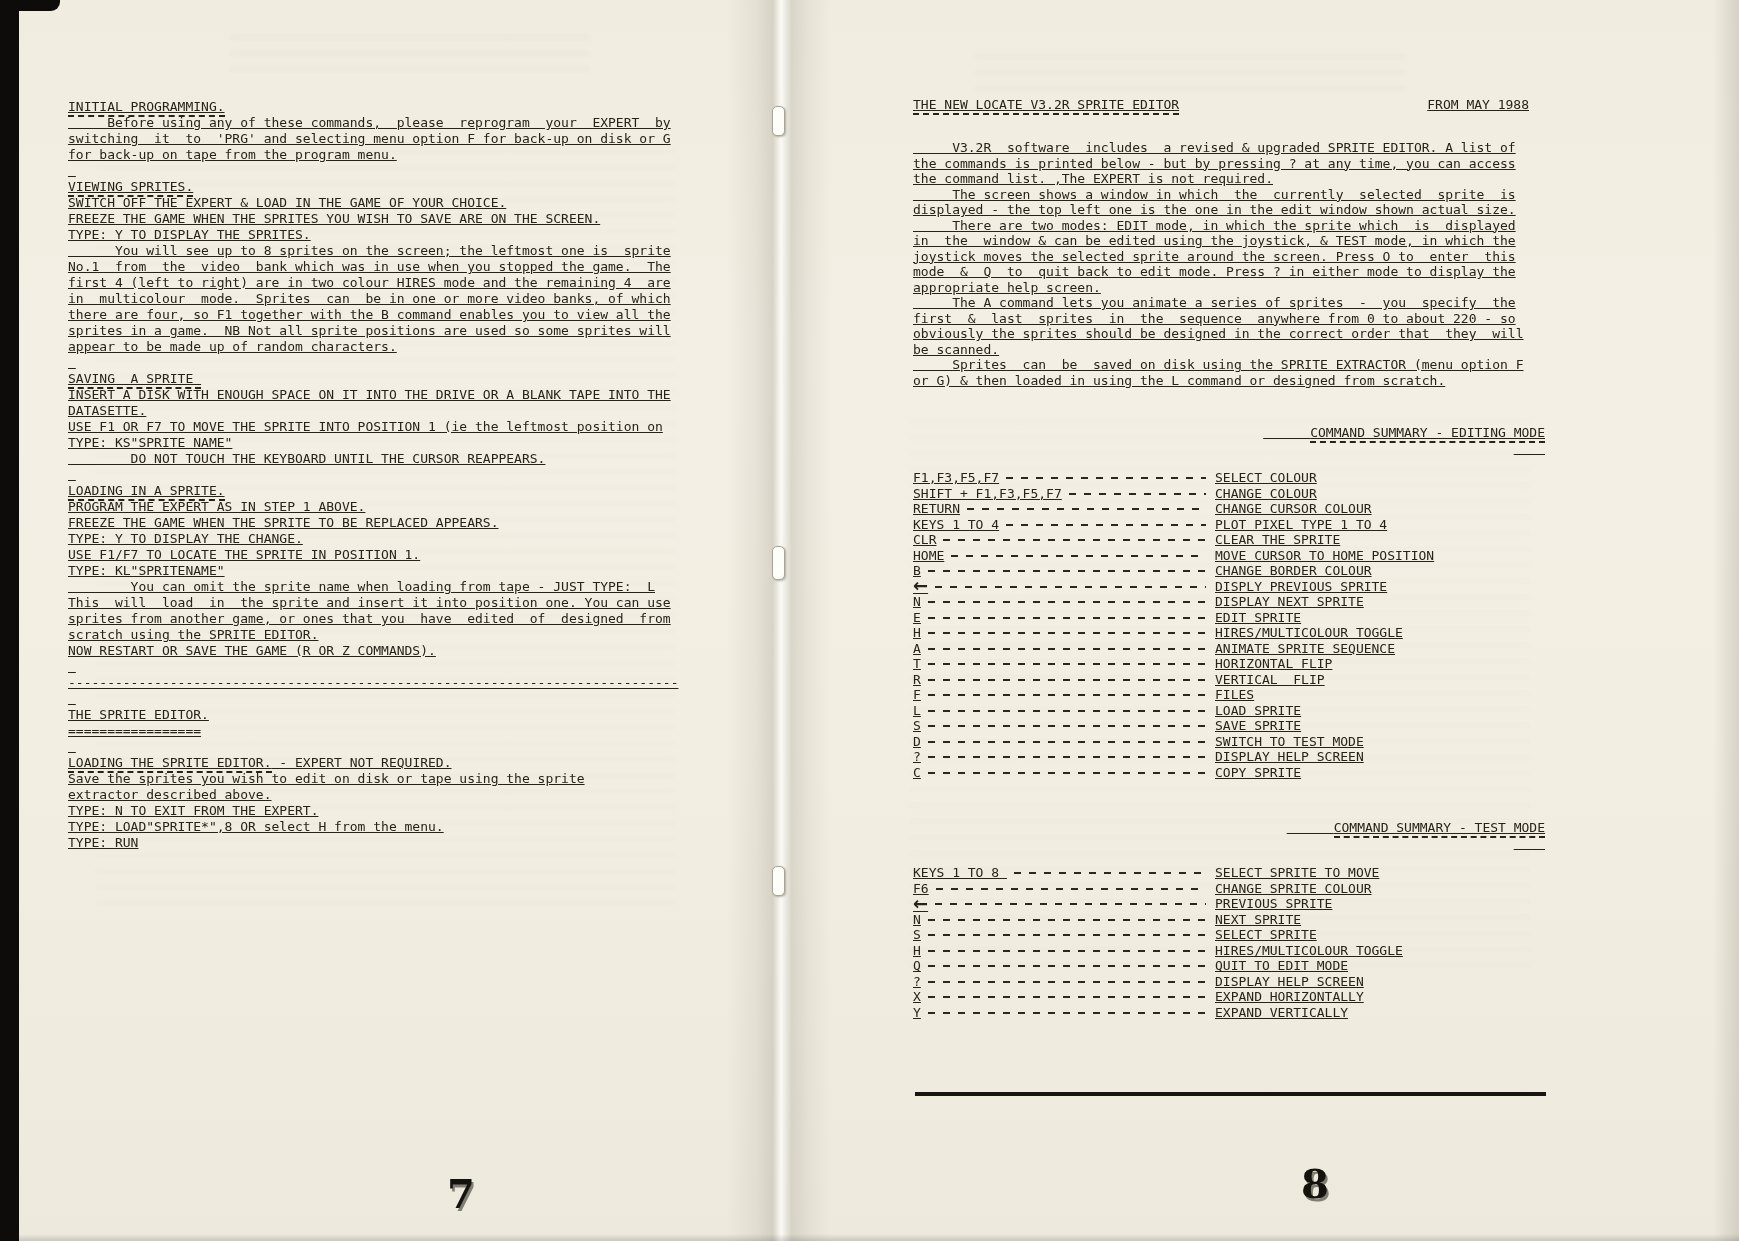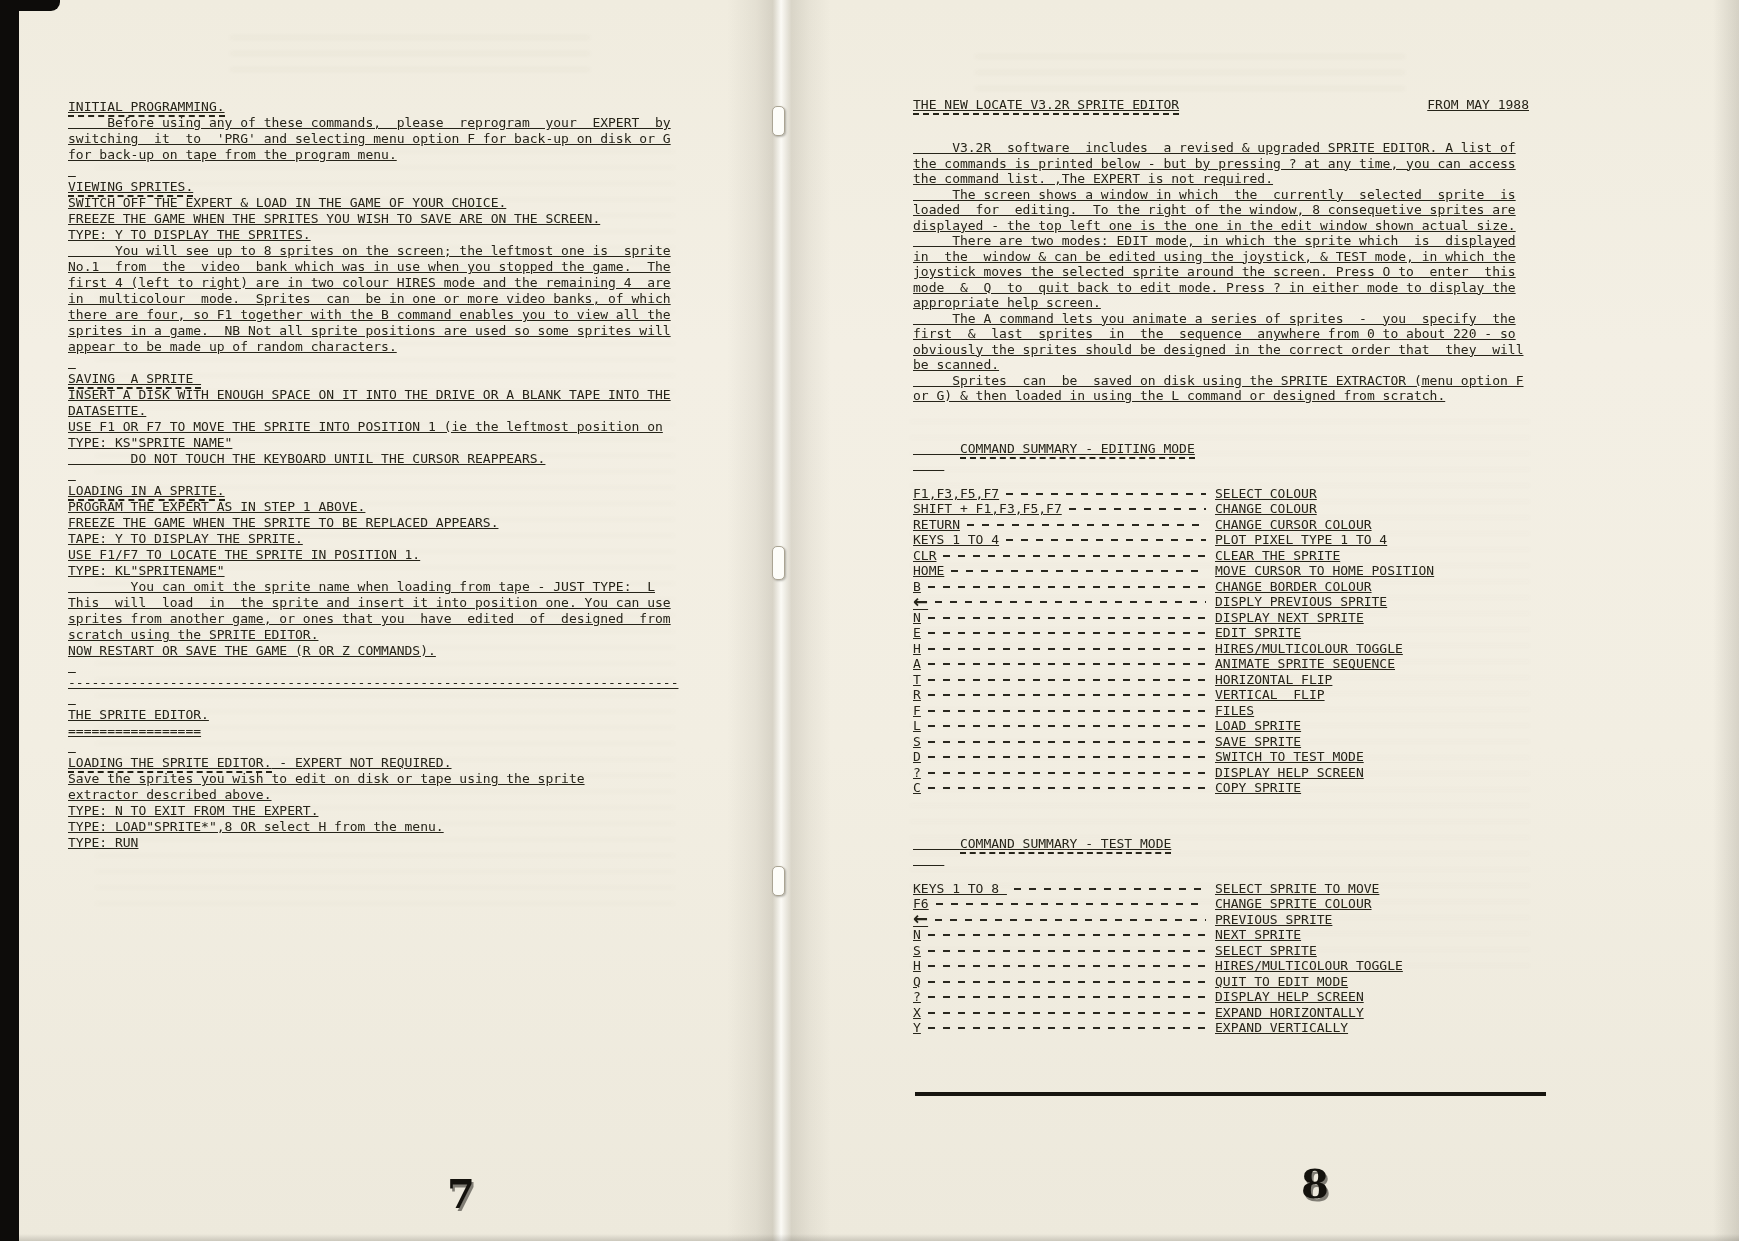--- a/index.html
+++ b/index.html
@@ -33,21 +33,21 @@
     filter:blur(2px);opacity:.45;}
   
   .page-text{position:absolute;z-index:4;color:#262419;font-size:13px;text-decoration:underline;}
   .tline{white-space:pre;line-height:16px;height:16px;}
   .rp .tline{line-height:15.5px;height:15.5px;}
   .uline{border-bottom:2px dashed #262419;padding-bottom:1px;}
   
   .rp-header{display:flex;justify-content:space-between;align-items:flex-start;height:22px;white-space:pre;}
   .rp-date{margin-right:16px;text-align:right;}
   
-  .sumhead{text-align:left;margin:21px 0 13px 0;white-space:pre;line-height:16px;}
+  .sumhead{text-align:right;margin:21px 0 13px 0;white-space:pre;line-height:16px;}
   .cmdrow{display:flex;align-items:center;height:15.5px;white-space:pre;}
   .cmdkey{flex:0 0 auto;}
   .cmdkey.arrowkey{font-family:"DejaVu Sans",sans-serif;font-weight:bold;font-size:18px;line-height:14px;}
   .dashfill{flex:1 1 auto;align-self:stretch;margin:0 9px 0 7px;
     background-image:repeating-linear-gradient(90deg,#2a281f 0 7px,rgba(0,0,0,0) 7px 15px);
     background-size:100% 2px;background-repeat:no-repeat;background-position:left 55%;}
   .cmdaction{flex:0 0 330px;}
   .para-block{margin-top:21px;}
   .thick-rule{position:absolute;left:915px;top:1092px;width:631px;height:4px;background:#17150f;z-index:4;}
   .pagenum{position:absolute;z-index:4;font-family:"DejaVu Serif","Liberation Serif",serif;
@@ -89,21 +89,21 @@
       <div class="tline"><span class="uline">SAVING  A SPRITE </span></div>
       <div class="tline">INSERT A DISK WITH ENOUGH SPACE ON IT INTO THE DRIVE OR A BLANK TAPE INTO THE</div>
       <div class="tline">DATASETTE.</div>
       <div class="tline">USE F1 OR F7 TO MOVE THE SPRITE INTO POSITION 1 (ie the leftmost position on</div>
       <div class="tline">TYPE: KS"SPRITE NAME"</div>
       <div class="tline">        DO NOT TOUCH THE KEYBOARD UNTIL THE CURSOR REAPPEARS.</div>
       <div class="tline">&nbsp;</div>
       <div class="tline"><span class="uline">LOADING IN A SPRITE.</span></div>
       <div class="tline">PROGRAM THE EXPERT AS IN STEP 1 ABOVE.</div>
       <div class="tline">FREEZE THE GAME WHEN THE SPRITE TO BE REPLACED APPEARS.</div>
-      <div class="tline">TAPE: Y TO DISPLAY THE SPRITE.</div>
+      <div class="tline">TYPE: Y TO DISPLAY THE CHANGE.</div>
       <div class="tline">USE F1/F7 TO LOCATE THE SPRITE IN POSITION 1.</div>
       <div class="tline">TYPE: KL"SPRITENAME"</div>
       <div class="tline">        You can omit the sprite name when loading from tape - JUST TYPE:  L</div>
       <div class="tline">This  will  load  in  the sprite and insert it into position one. You can use</div>
       <div class="tline">sprites from another game, or ones that you  have  edited  of  designed  from</div>
       <div class="tline">scratch using the SPRITE EDITOR.</div>
       <div class="tline">NOW RESTART OR SAVE THE GAME (R OR Z COMMANDS).</div>
       <div class="tline">&nbsp;</div>
       <div class="tline">------------------------------------------------------------------------------</div>
       <div class="tline">&nbsp;</div>
@@ -123,21 +123,20 @@
   <div class="page-text rp" style="left:913px;top:97px;width:632px;">
     <div class="rp-header">
       <span class="uline">THE NEW LOCATE V3.2R SPRITE EDITOR</span>
       <span class="rp-date">FROM MAY 1988</span>
     </div>
     <div class="para-block">
         <div class="tline">     V3.2R  software  includes  a revised &amp; upgraded SPRITE EDITOR. A list of</div>
         <div class="tline">the commands is printed below - but by pressing ? at any time, you can access</div>
         <div class="tline">the command list. ,The EXPERT is not required.</div>
         <div class="tline">     The screen shows a window in which  the  currently  selected  sprite  is</div>
-        <div class="tline">loaded  for  editing.  To the right of the window, 8 consequetive sprites are</div>
         <div class="tline">displayed - the top left one is the one in the edit window shown actual size.</div>
         <div class="tline">     There are two modes: EDIT mode, in which the sprite which  is  displayed</div>
         <div class="tline">in  the  window &amp; can be edited using the joystick, &amp; TEST mode, in which the</div>
         <div class="tline">joystick moves the selected sprite around the screen. Press O to  enter  this</div>
         <div class="tline">mode  &amp;  Q  to  quit back to edit mode. Press ? in either mode to display the</div>
         <div class="tline">appropriate help screen.</div>
         <div class="tline">     The A command lets you animate a series of sprites  -  you  specify  the</div>
         <div class="tline">first  &amp;  last  sprites  in  the  sequence  anywhere from 0 to about 220 - so</div>
         <div class="tline">obviously the sprites should be designed in the correct order that  they  will</div>
         <div class="tline">be scanned.</div>

